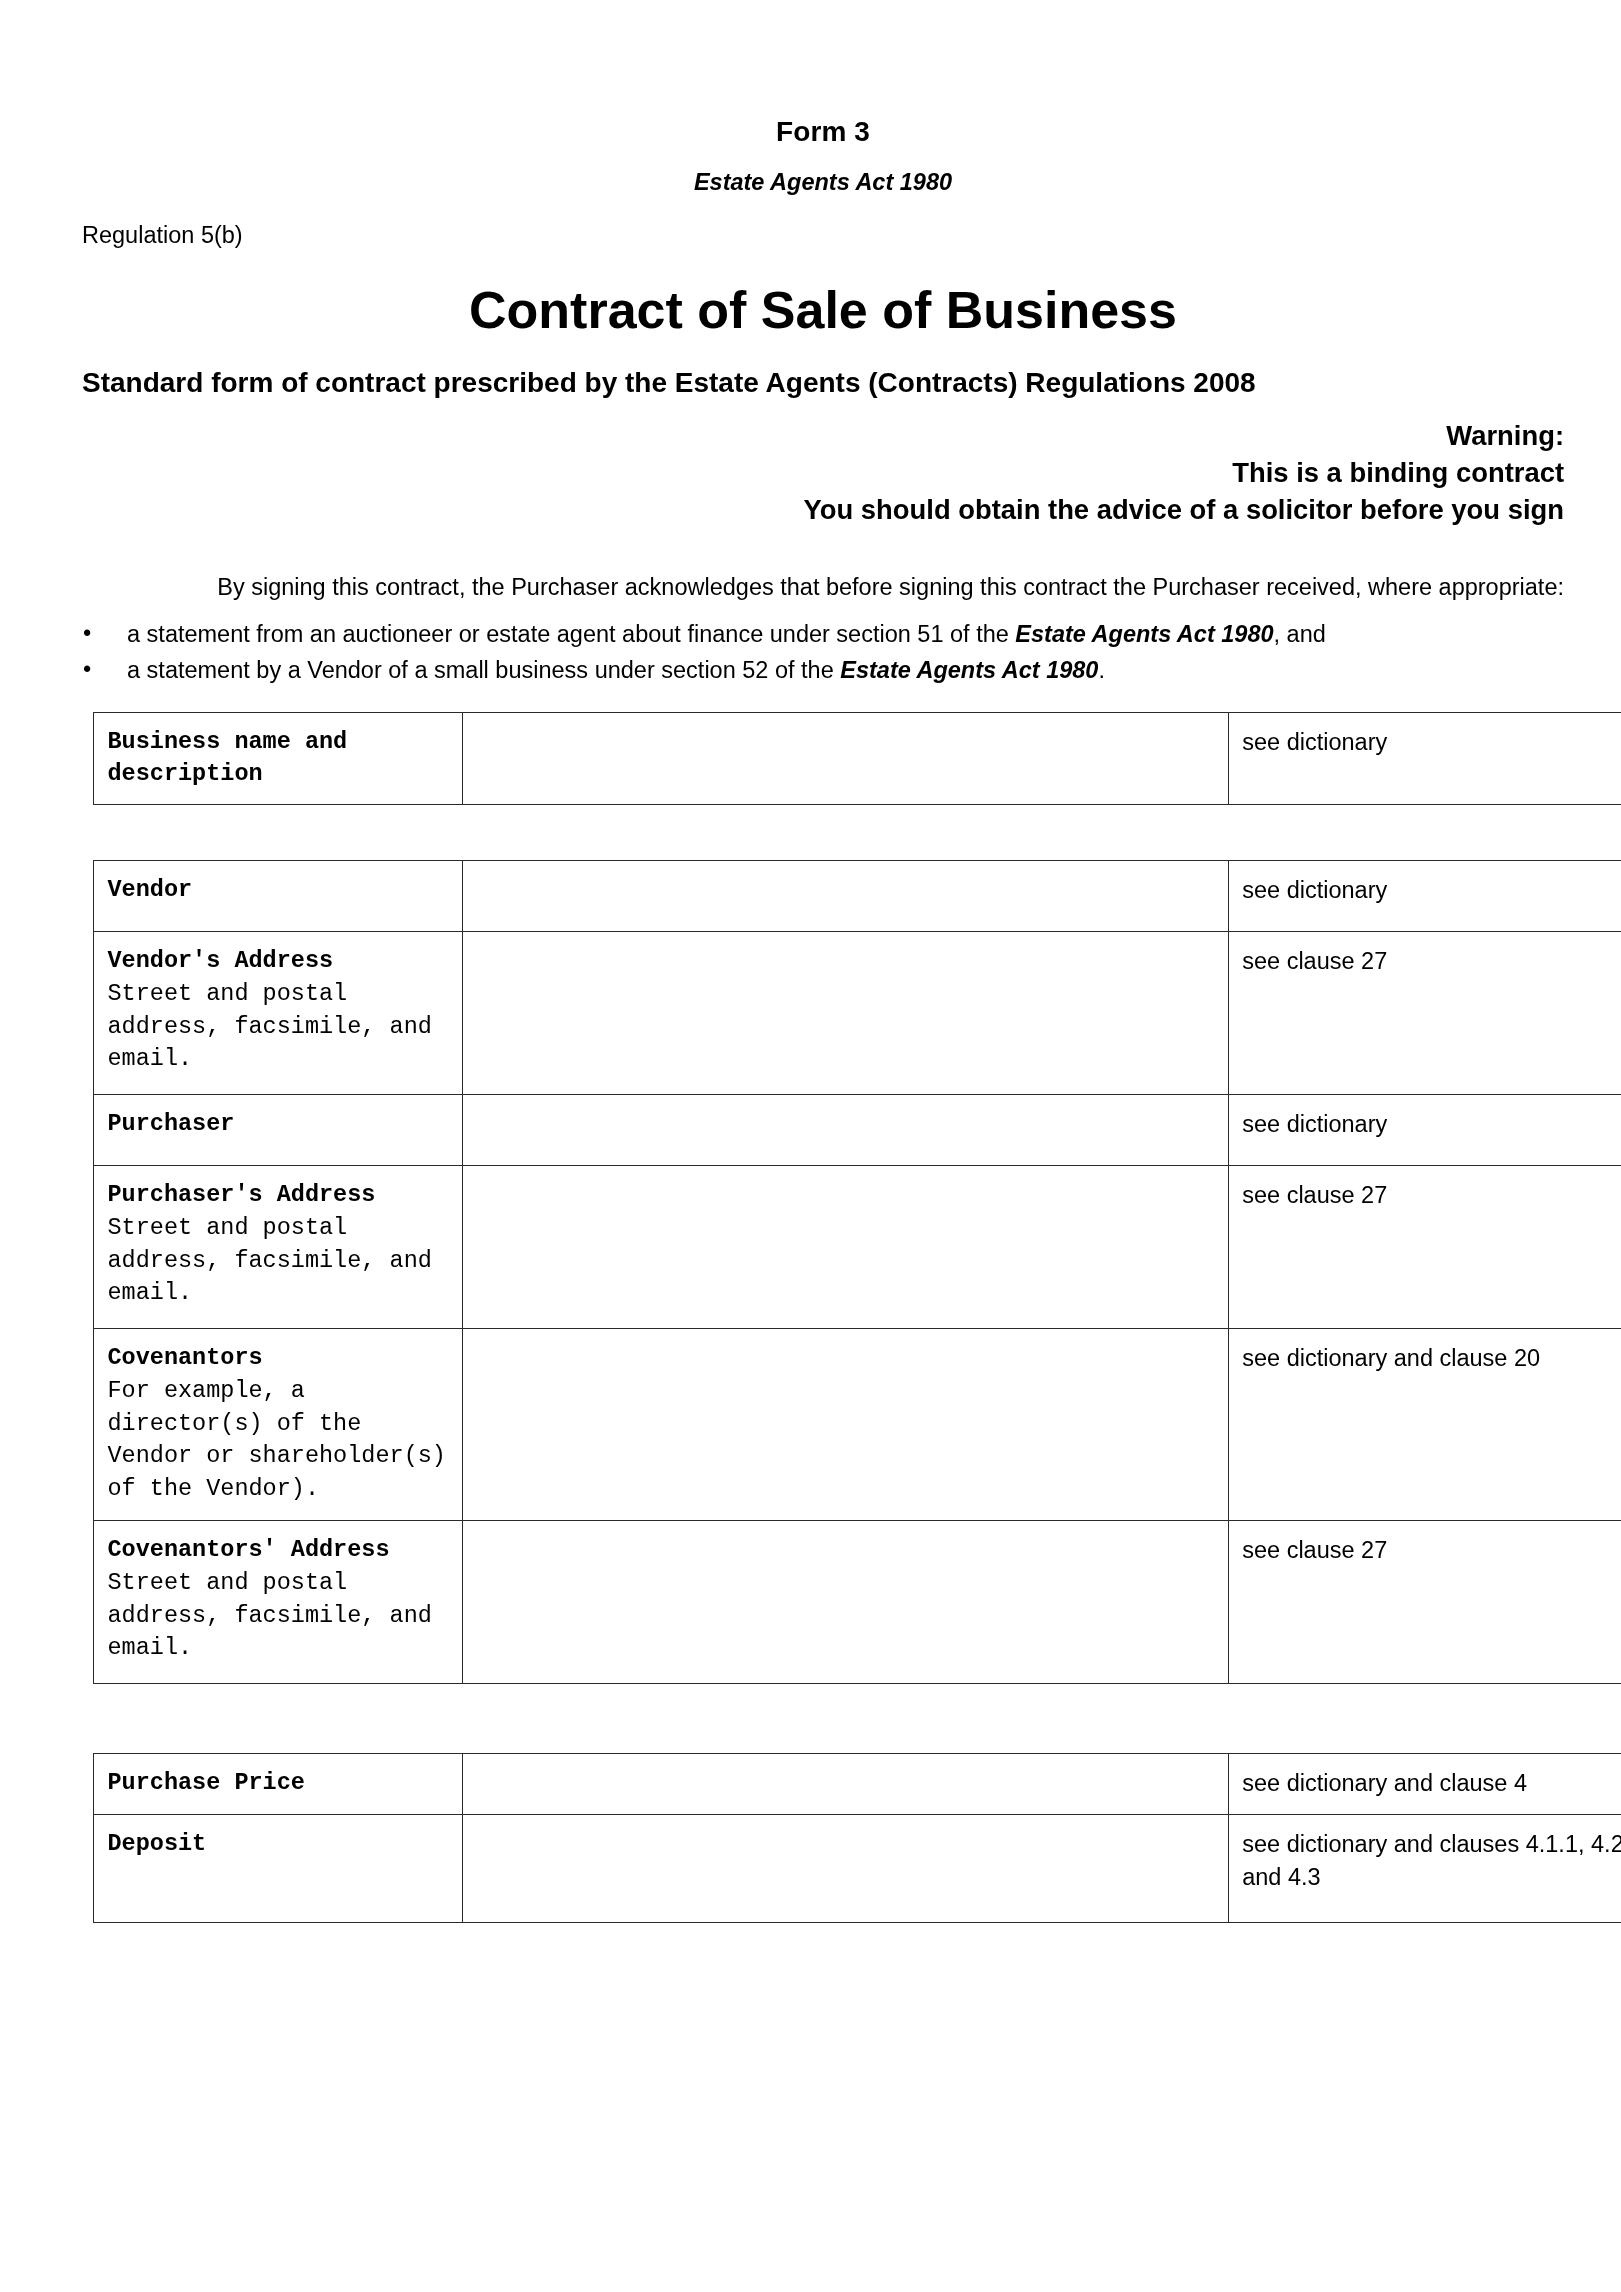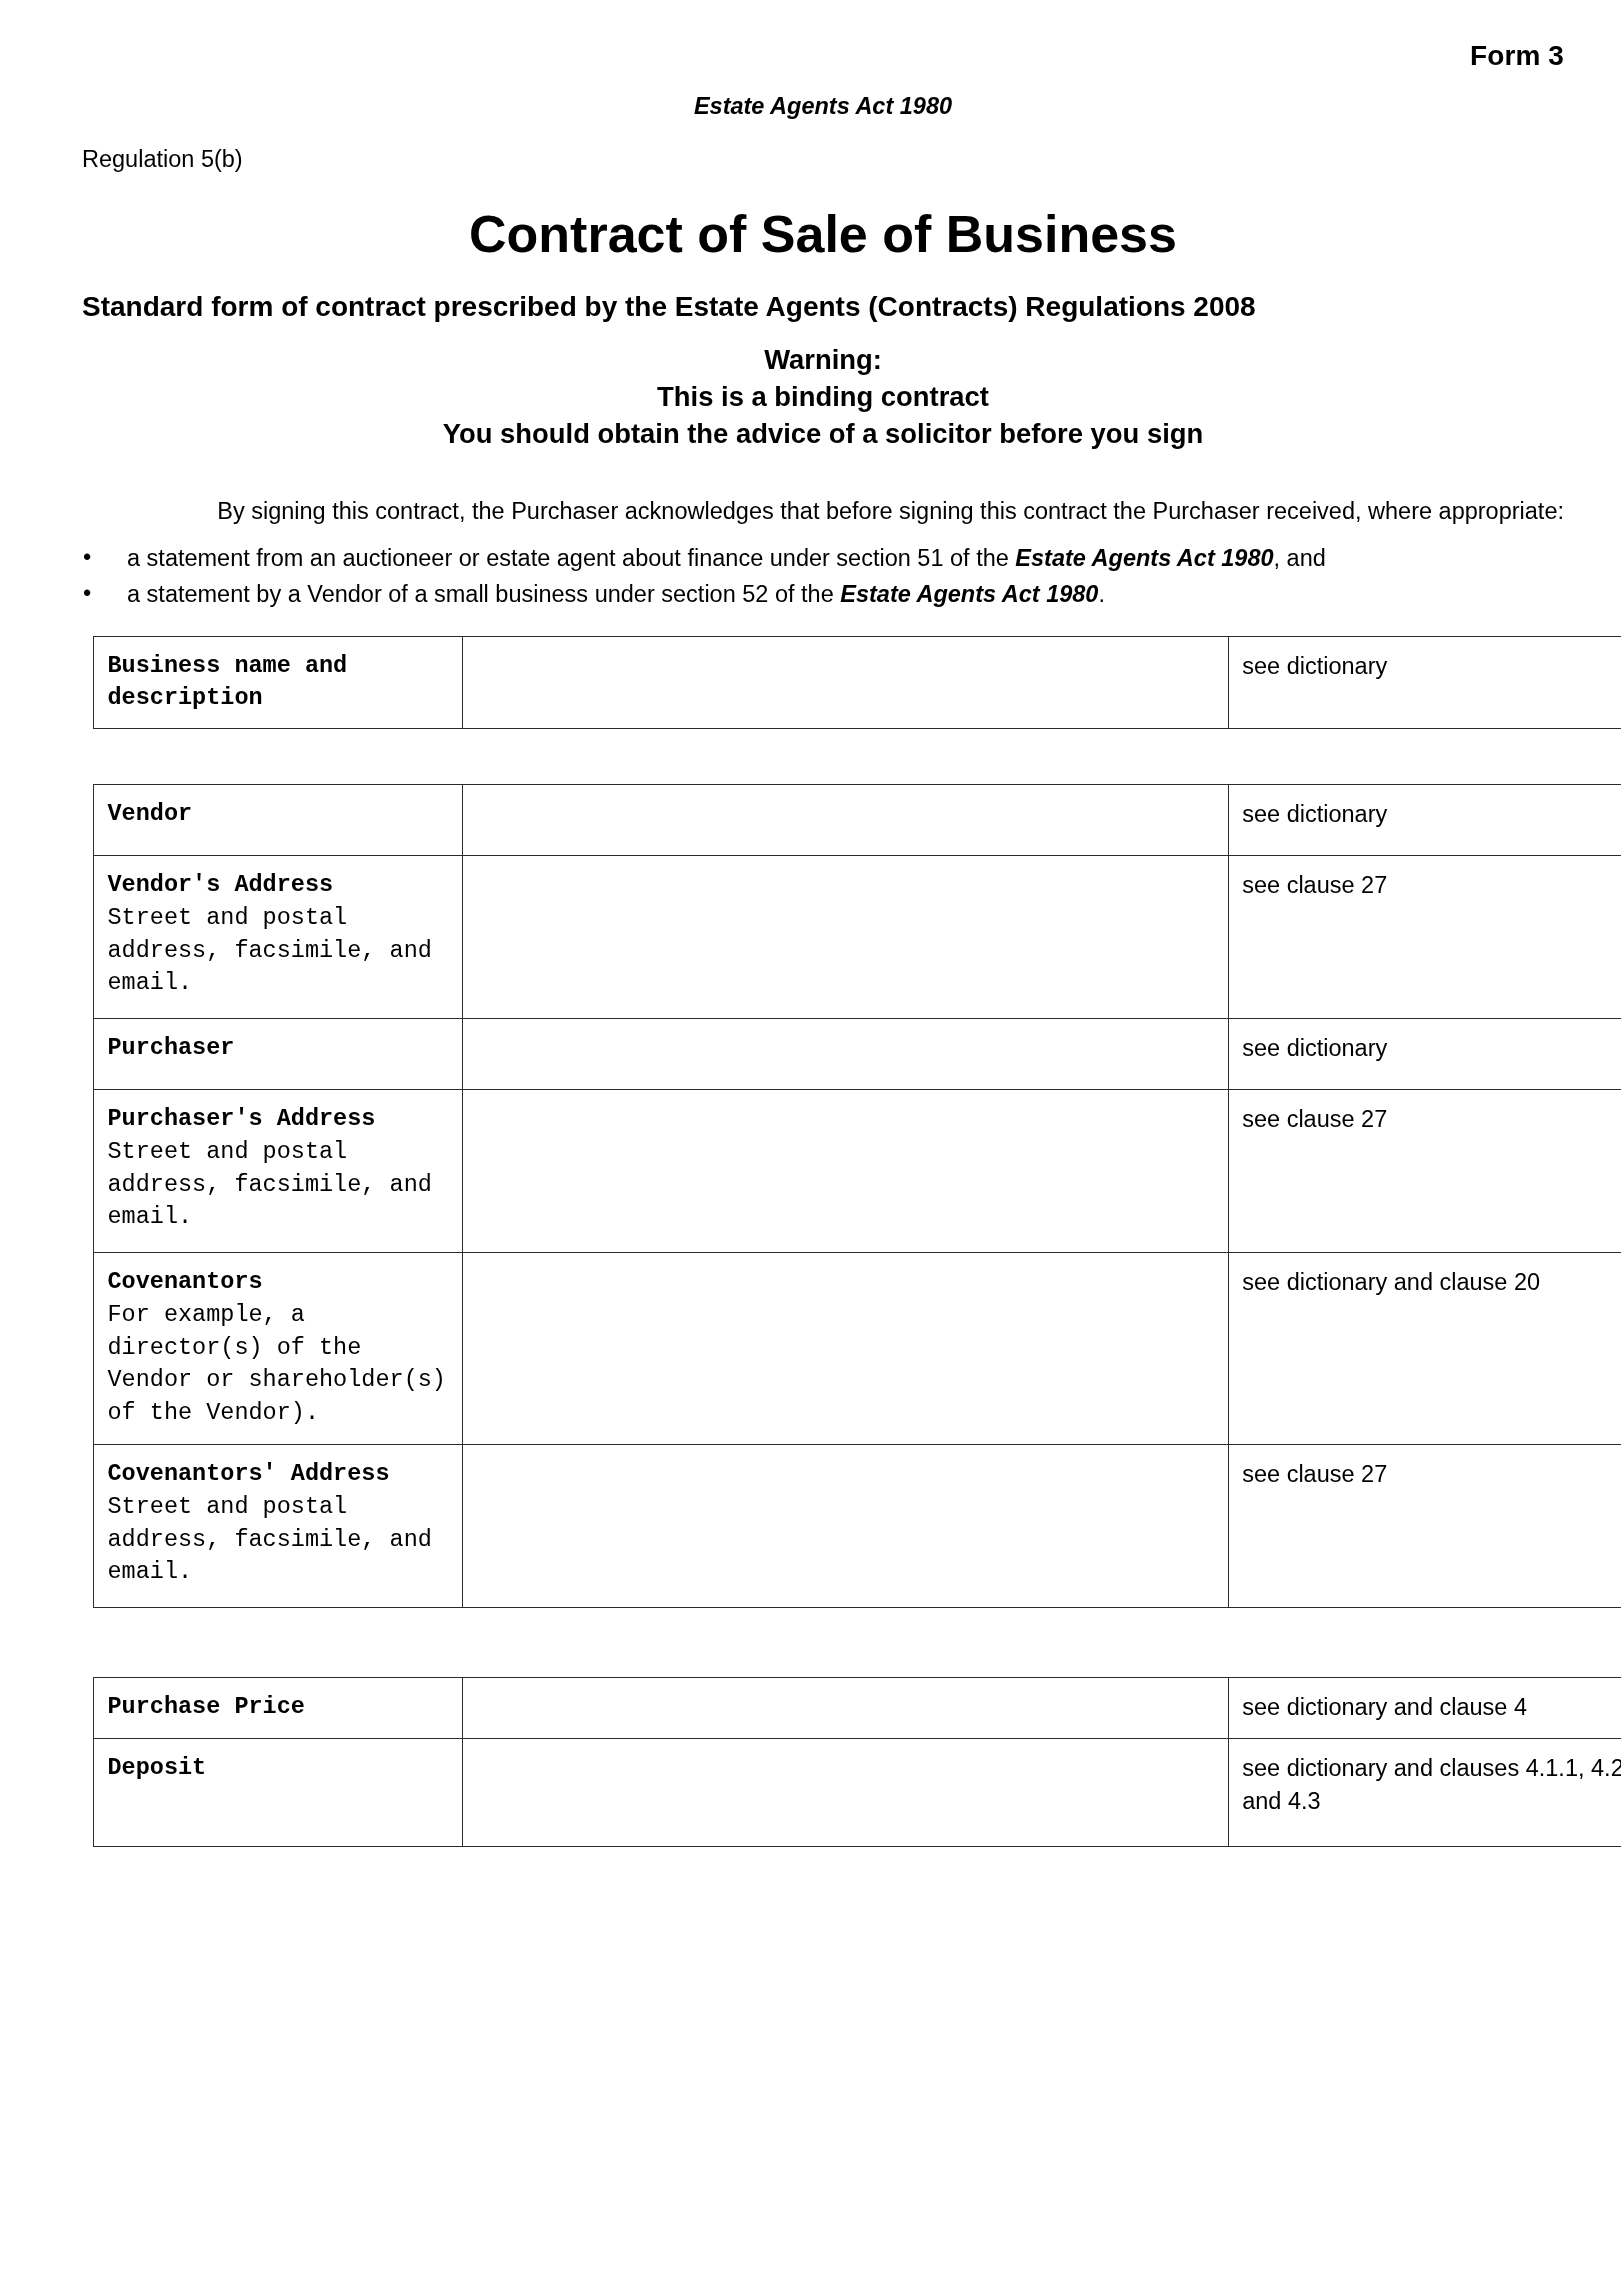--- a/index.html
+++ b/index.html
@@ -22,24 +22,24 @@
   }
   .content {
     position: absolute;
     left: 82px;
     top: 0;
     width: 1482px;
   }
 
   
   .form-no {
-    text-align: right;
+    text-align: center;
     font-size: 28px;
     font-weight: bold;
-    margin-top: 40px;
+    margin-top: 116px;
     line-height: 1.15;
     letter-spacing: 0.1px;
   }
   .act-line {
     text-align: center;
     font-size: 23.5px;
     font-weight: bold;
     font-style: italic;
     margin-top: 20.6px;
     line-height: 1.15;
@@ -59,21 +59,21 @@
     line-height: 1.15;
   }
   .sub-title {
     text-align: left;
     font-size: 28px;
     font-weight: bold;
     margin-top: 24.5px;
     line-height: 1.18;
   }
   .warn-line {
-    text-align: center;
+    text-align: right;
     font-size: 27.4px;
     font-weight: bold;
     line-height: 1.35;
   }
   .warn-block {
     margin-top: 19.6px;
   }
 
   
   .intro-para {

